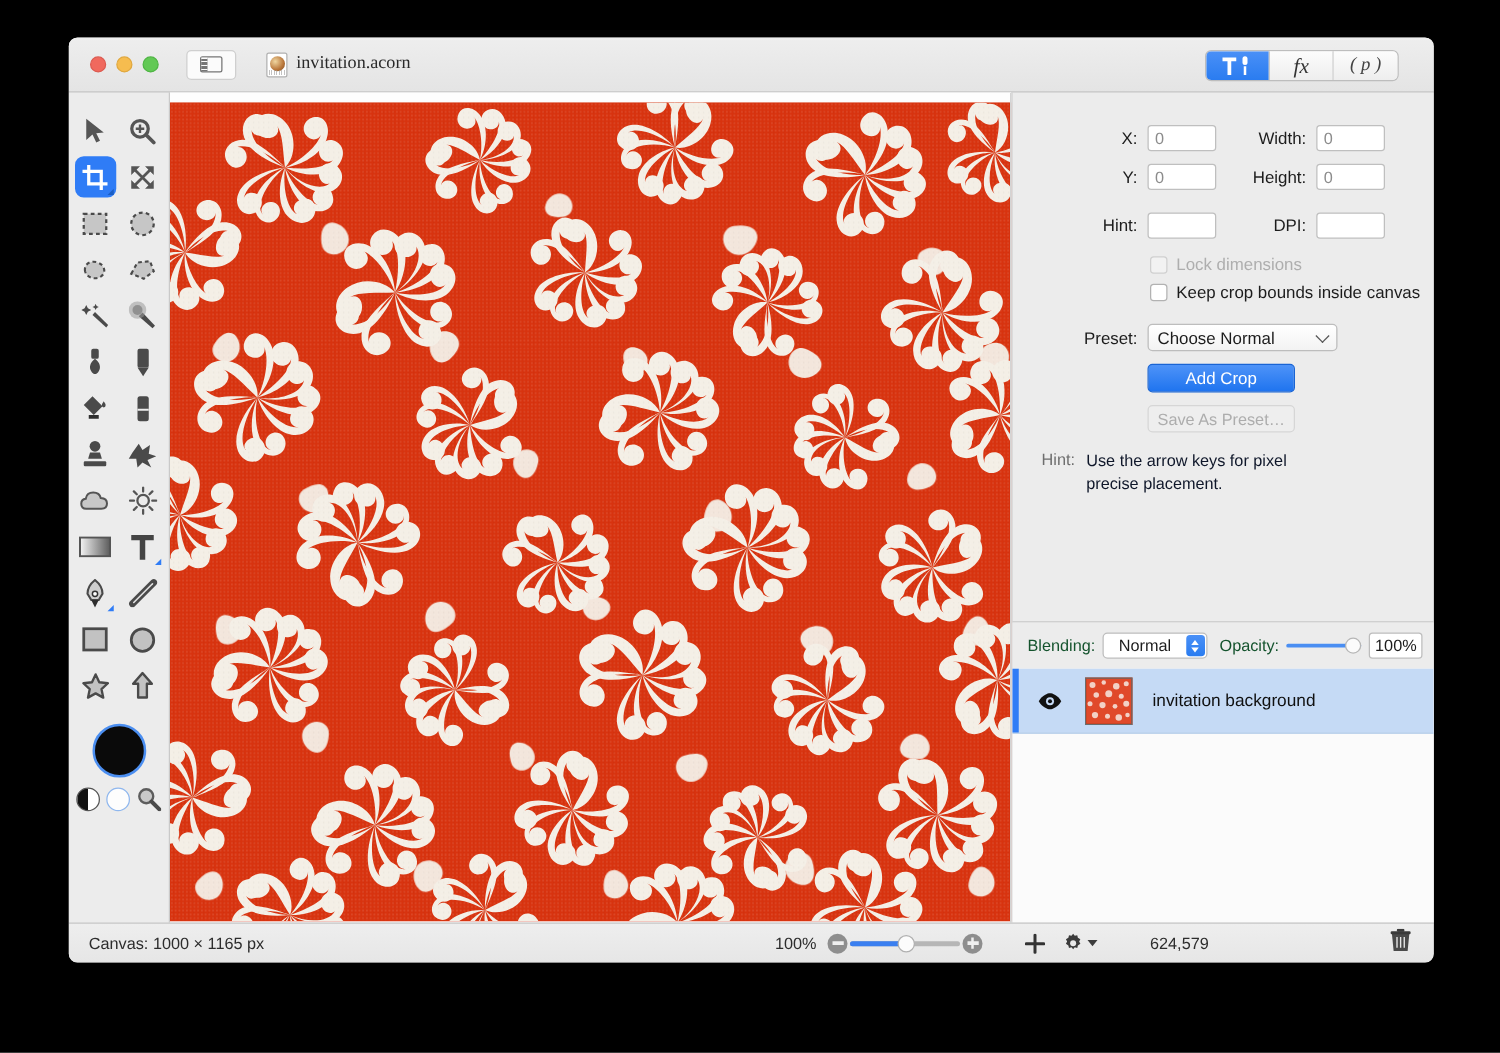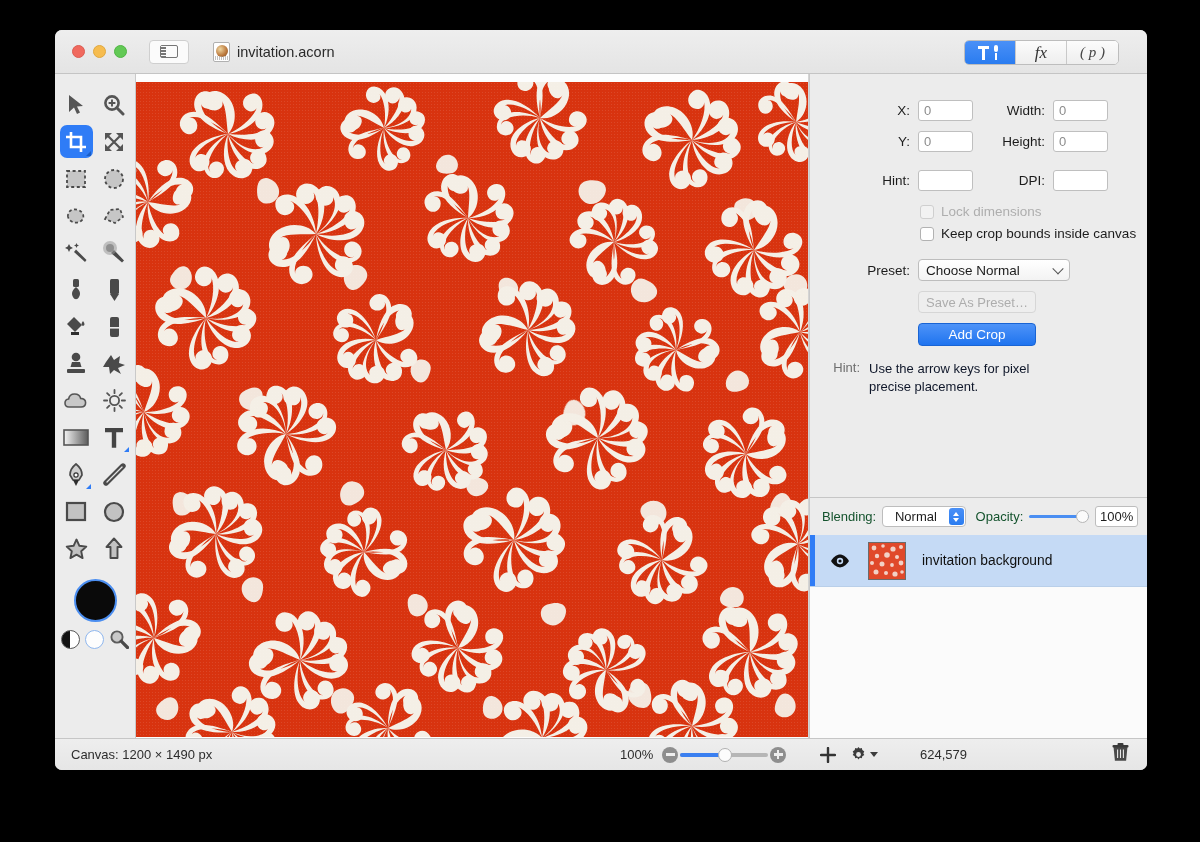--- a/index.html
+++ b/index.html
@@ -52,21 +52,21 @@
   .side-ico { width: 18px; height: 13px; border: 1.6px solid #757575; border-radius: 2px; position: relative; }
   .side-ico::before {
     content:""; position:absolute; left:0; top:0; bottom:0; width:5px;
     background:#757575;
   }
   .side-ico::after{
     content:""; position:absolute; left:0; top:0; bottom:0; width:5px;
     background: repeating-linear-gradient(#fbfbfb 0 1px, transparent 1px 3px);
   }
 
-  #doc-title-wrap { display: flex; align-items: center; gap: 7px; margin-left: 24px; }
+  #doc-title-wrap { display: flex; align-items: flex-start; gap: 7px; margin-left: 24px; font-family: Liberation Serif, serif; }
   #doc-icon {
     width: 17px; height: 20px;
     background: #fff;
     border: 1px solid #b0b0b0;
     border-radius: 2px;
     position: relative;
     overflow: hidden;
   }
   #doc-icon::before {
     content:""; position:absolute; left:2px; top:2px; width:12px; height:12px;
@@ -756,28 +756,28 @@
         </div>
 
         <div class="frow" style="margin-top:18px">
           <span class="flabel" style="width:100px">Preset:</span>
           <span id="preset-select" style="margin-left:8px">
             <span>Choose Normal</span>
             <span class="chev"></span>
           </span>
         </div>
 
+        <div class="frow" style="margin-top:6px">
+          <span style="width:108px;flex:0 0 auto"></span>
+          <span class="btn" id="add-crop-btn">Add Crop</span>
+        </div>
+
         <div class="frow" style="margin-top:10px">
           <span style="width:108px;flex:0 0 auto"></span>
           <span class="btn" id="save-preset-btn">Save As Preset…</span>
-        </div>
-
-        <div class="frow" style="margin-top:6px">
-          <span style="width:108px;flex:0 0 auto"></span>
-          <span class="btn" id="add-crop-btn">Add Crop</span>
         </div>
 
         <div id="hint-row">
           <span id="hint-label">Hint:</span>
           <span id="hint-text">Use the arrow keys for pixel precise placement.</span>
         </div>
       </div>
 
       <div id="inspector-spacer"></div>
 
@@ -829,21 +829,21 @@
               </g>
             </svg>
           </span>
           <span id="layer-name">invitation background</span>
         </div>
       </div>
     </div>
   </div>
 
   <div id="statusbar">
-    <span id="canvas-size">Canvas: 1200 × 1490 px</span>
+    <span id="canvas-size">Canvas: 1000 × 1165 px</span>
 
     <div id="zoom-area">
       <span id="zoom-pct">100%</span>
       <span id="zoom-slider">
         <span class="circ-btn minus">
             <span class="bar"></span>
           </span>
         <span class="strack"></span>
         <span class="sfill"></span>
         <span class="sknob"></span>

